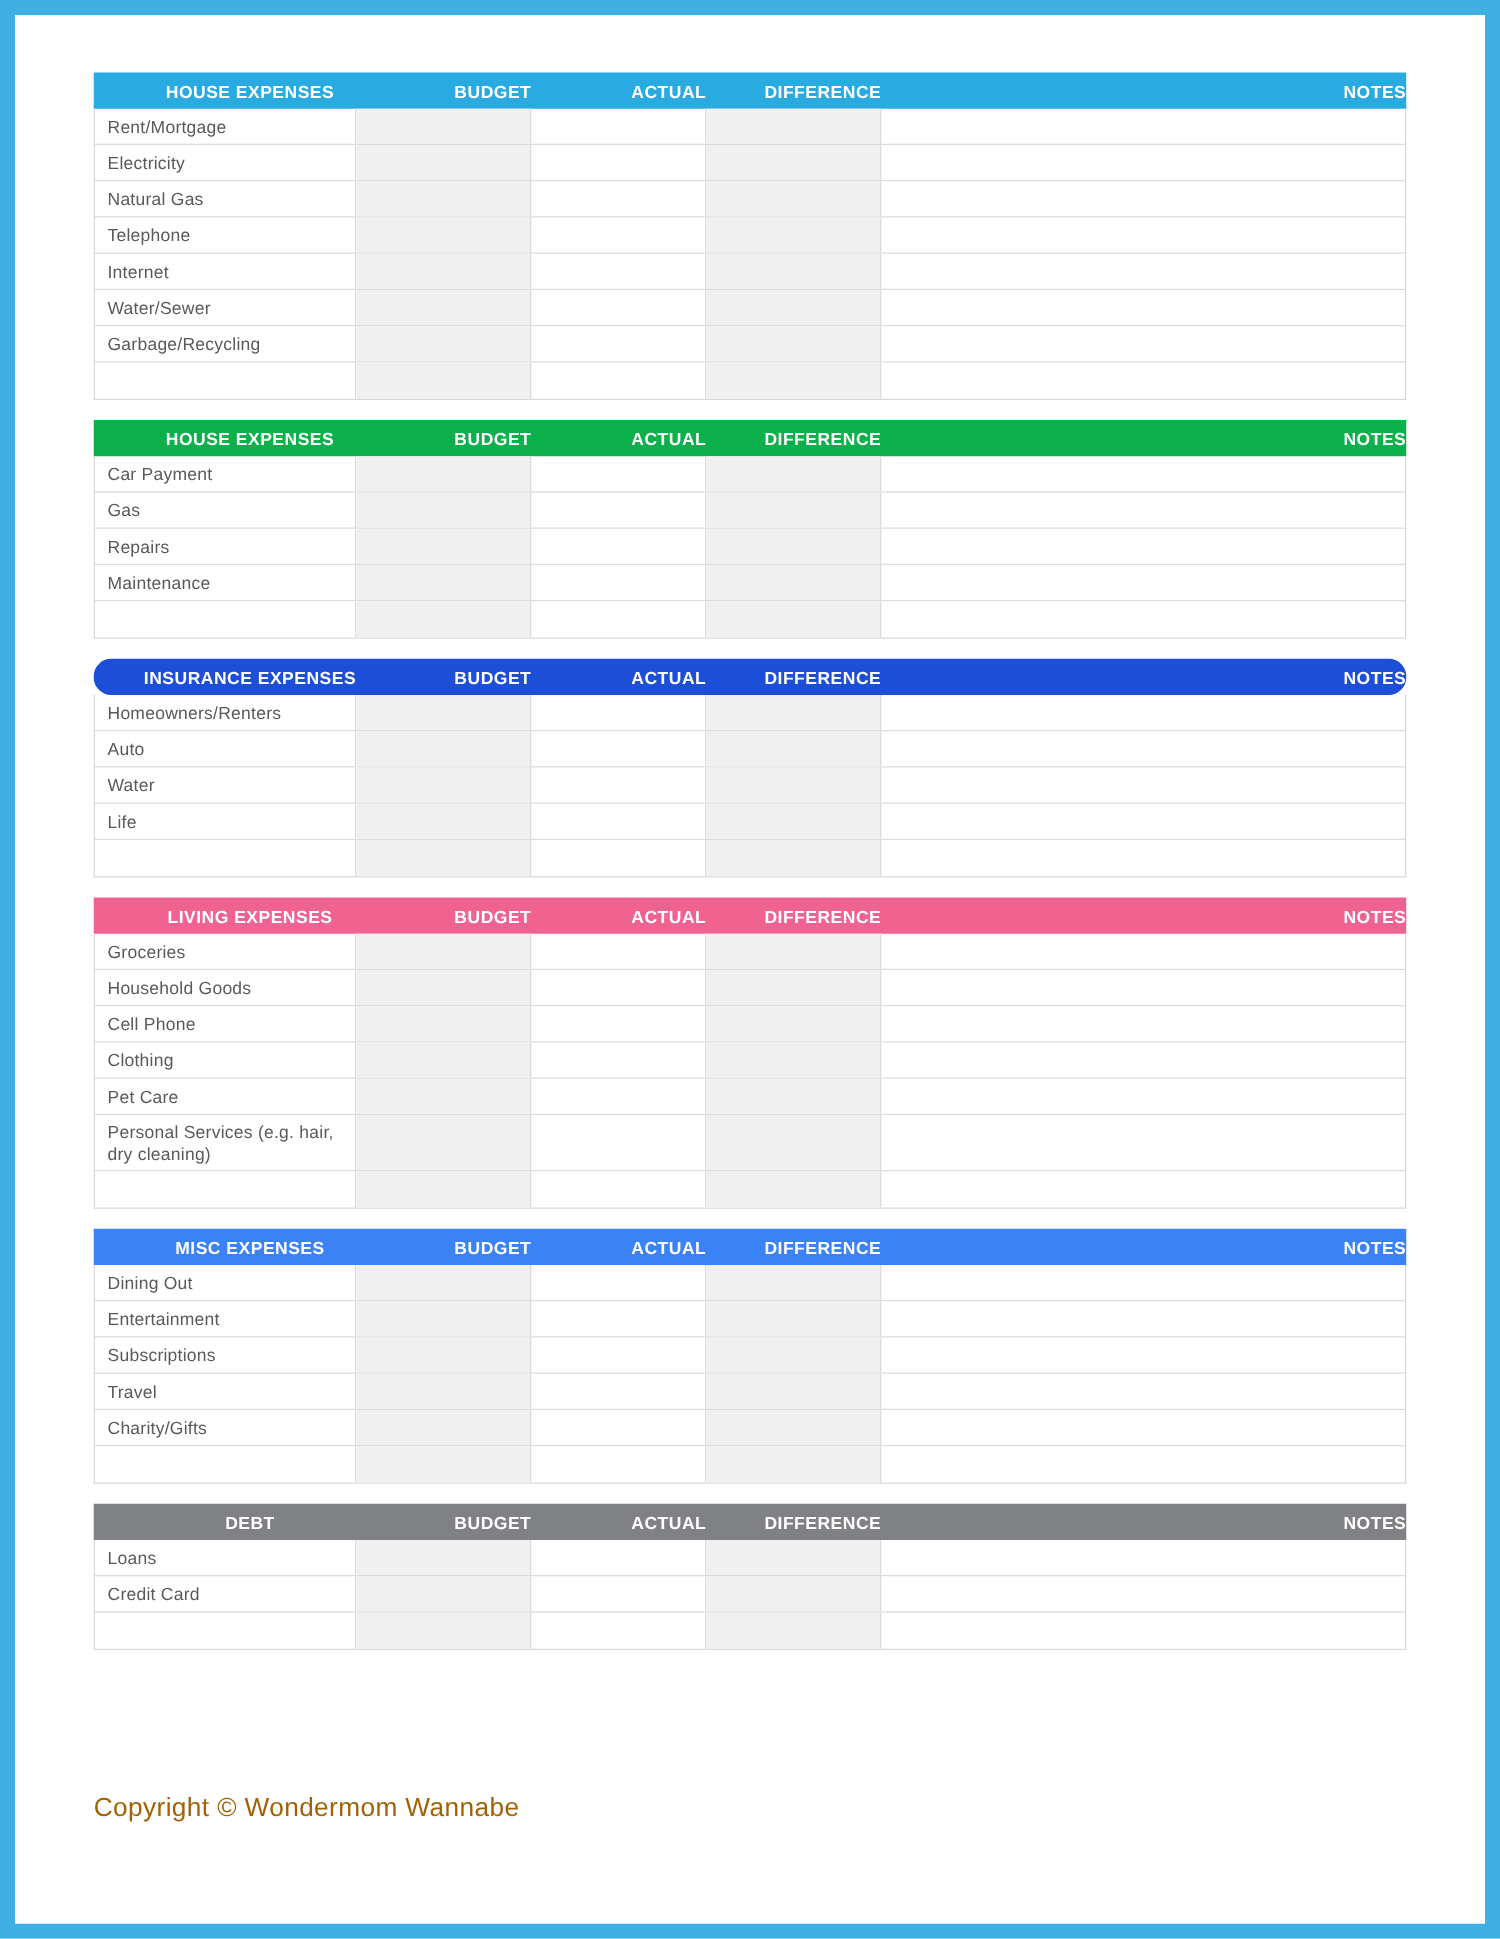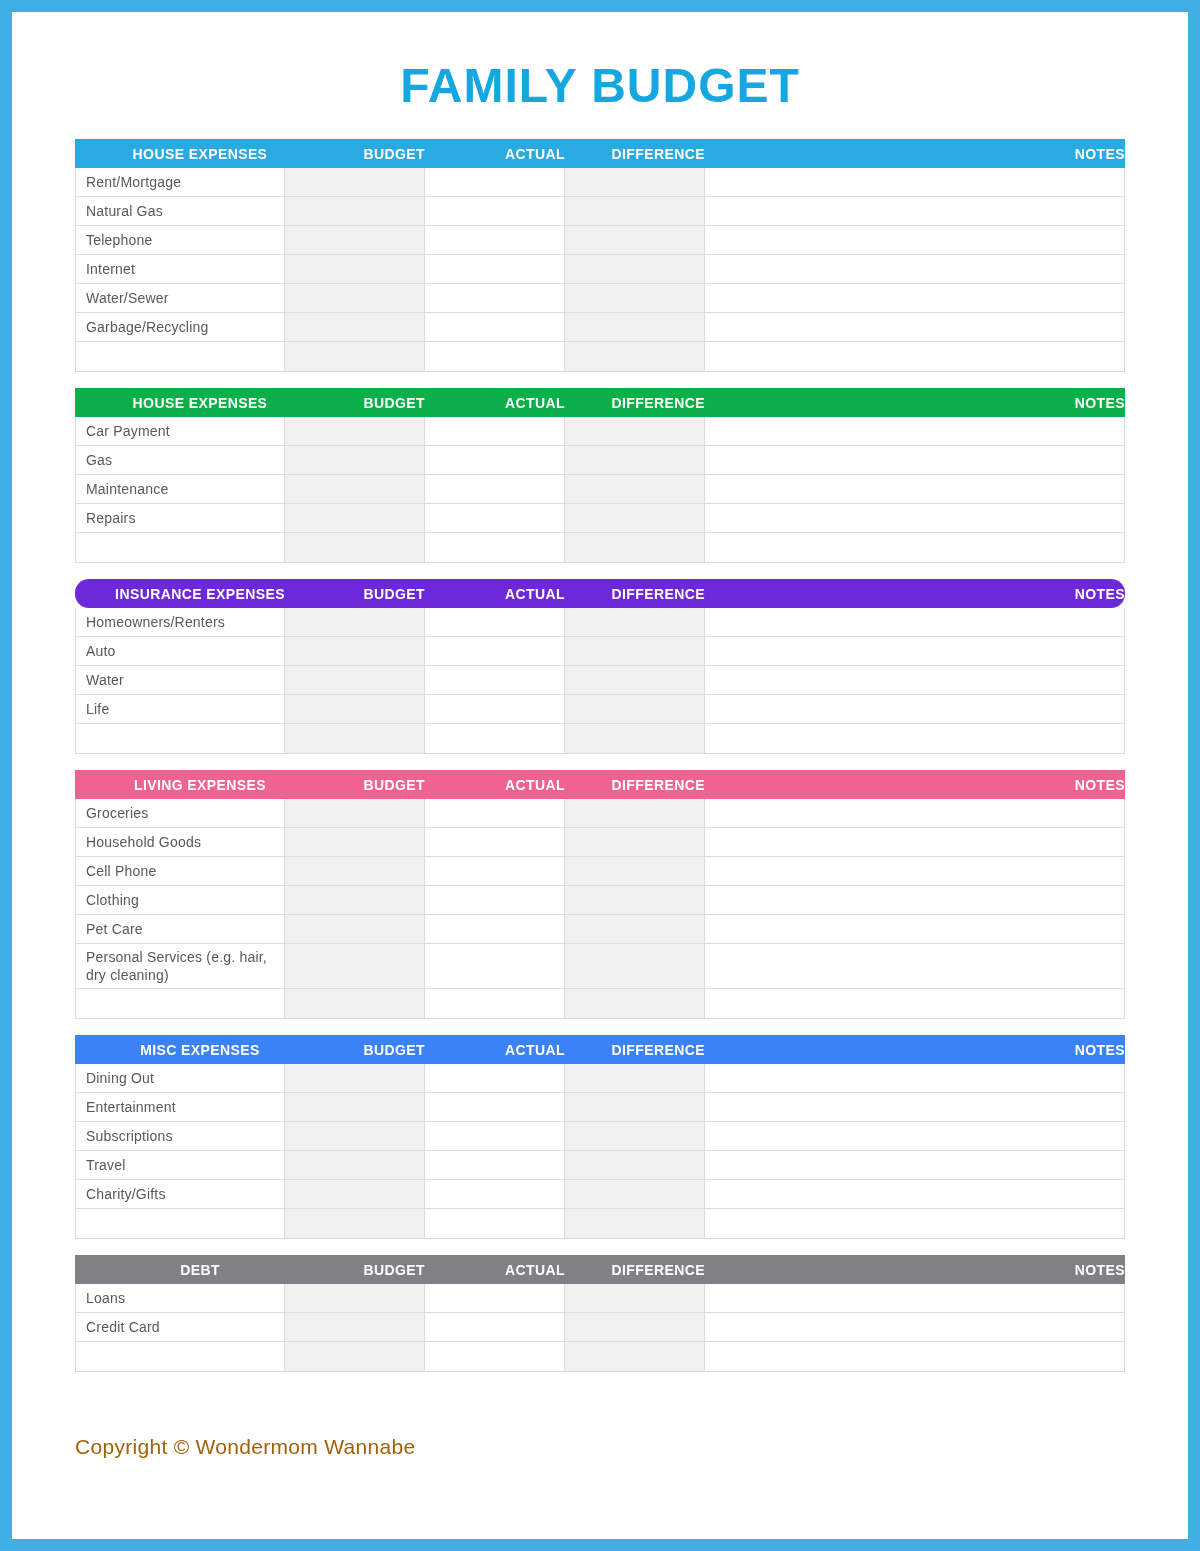--- a/index.html
+++ b/index.html
@@ -75,39 +75,45 @@
     bottom: 80px;
     font-size: 21px;
     color: #a16207;
     letter-spacing: 0.3px;
   }
 </style>
 </head>
 <body>
 
 <div class="page">
-  <h1 class="title">FAMILY BUDGET</h1>
   <main class="sections">
       <section class="budget-table">
         <div class="thead" style="background: rgb(41, 171, 226);">
           <div class="th th-name">HOUSE EXPENSES</div>
           <div class="th th-col">BUDGET</div>
           <div class="th th-col">ACTUAL</div>
           <div class="th th-col">DIFFERENCE</div>
           <div class="th th-col">NOTES</div>
         </div>
         <div class="tbody">
           <div class="trow">
             <div class="td td-label">Rent/Mortgage</div>
             <div class="td td-budget shaded"></div>
             <div class="td td-actual"></div>
             <div class="td td-difference shaded"></div>
             <div class="td td-notes"></div>
           </div>
           <div class="trow">
+            <div class="td td-label">Electricity</div>
+            <div class="td td-budget shaded"></div>
+            <div class="td td-actual"></div>
+            <div class="td td-difference shaded"></div>
+            <div class="td td-notes"></div>
+          </div>
+          <div class="trow">
             <div class="td td-label">Natural Gas</div>
             <div class="td td-budget shaded"></div>
             <div class="td td-actual"></div>
             <div class="td td-difference shaded"></div>
             <div class="td td-notes"></div>
           </div>
           <div class="trow">
             <div class="td td-label">Telephone</div>
             <div class="td td-budget shaded"></div>
             <div class="td td-actual"></div>
@@ -161,44 +167,44 @@
             <div class="td td-notes"></div>
           </div>
           <div class="trow">
             <div class="td td-label">Gas</div>
             <div class="td td-budget shaded"></div>
             <div class="td td-actual"></div>
             <div class="td td-difference shaded"></div>
             <div class="td td-notes"></div>
           </div>
           <div class="trow">
+            <div class="td td-label">Repairs</div>
+            <div class="td td-budget shaded"></div>
+            <div class="td td-actual"></div>
+            <div class="td td-difference shaded"></div>
+            <div class="td td-notes"></div>
+          </div>
+          <div class="trow">
             <div class="td td-label">Maintenance</div>
             <div class="td td-budget shaded"></div>
             <div class="td td-actual"></div>
             <div class="td td-difference shaded"></div>
             <div class="td td-notes"></div>
           </div>
           <div class="trow">
-            <div class="td td-label">Repairs</div>
-            <div class="td td-budget shaded"></div>
-            <div class="td td-actual"></div>
-            <div class="td td-difference shaded"></div>
-            <div class="td td-notes"></div>
-          </div>
-          <div class="trow">
-            <div class="td td-label"></div>
-            <div class="td td-budget shaded"></div>
-            <div class="td td-actual"></div>
-            <div class="td td-difference shaded"></div>
-            <div class="td td-notes"></div>
-          </div>
-        </div>
-      </section>
-      <section class="budget-table">
-        <div class="thead" style="background: #6d28d9; border-radius: 14px;">
+            <div class="td td-label"></div>
+            <div class="td td-budget shaded"></div>
+            <div class="td td-actual"></div>
+            <div class="td td-difference shaded"></div>
+            <div class="td td-notes"></div>
+          </div>
+        </div>
+      </section>
+      <section class="budget-table">
+        <div class="thead" style="background: #1d4ed8; border-radius: 14px;">
           <div class="th th-name">INSURANCE EXPENSES</div>
           <div class="th th-col">BUDGET</div>
           <div class="th th-col">ACTUAL</div>
           <div class="th th-col">DIFFERENCE</div>
           <div class="th th-col">NOTES</div>
         </div>
         <div class="tbody">
           <div class="trow">
             <div class="td td-label">Homeowners/Renters</div>
             <div class="td td-budget shaded"></div>

